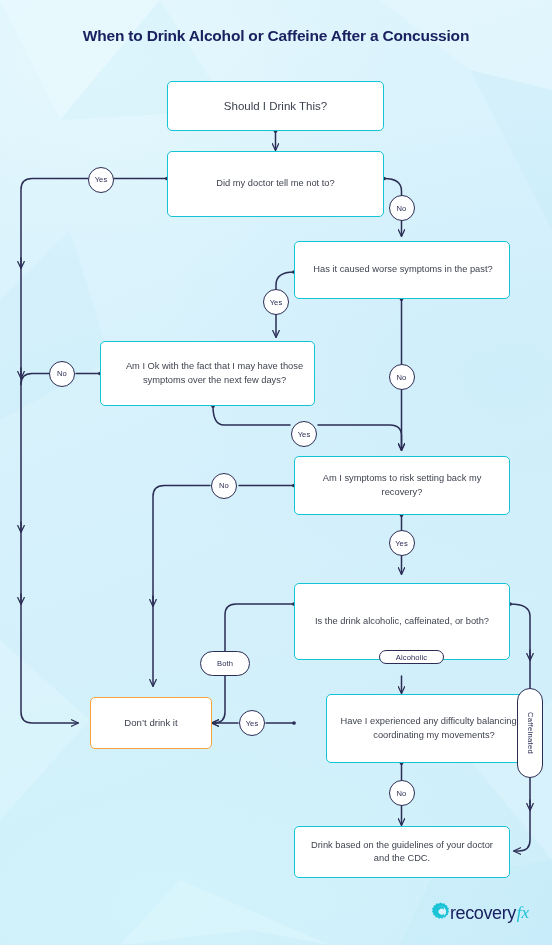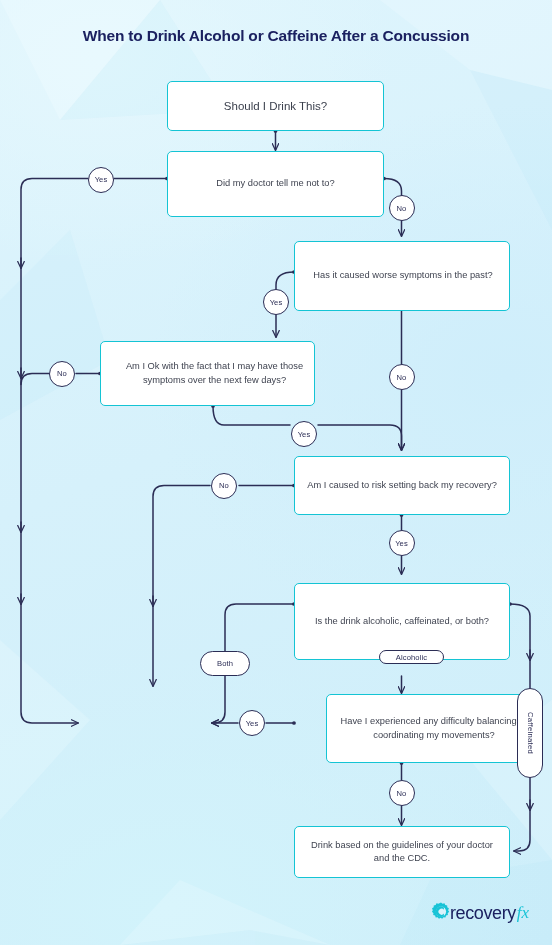--- a/index.html
+++ b/index.html
@@ -201,40 +201,43 @@
   </svg>
 
   <div class="node start" style="left:167px; top:81px; width:217px; height:50px;">
     <span>Should I Drink This?</span>
   </div>
 
   <div class="node" style="left:167px; top:151px; width:217px; height:66px;">
     <span>Did my doctor tell me not to?</span>
   </div>
 
-  <div class="node" style="left:294px; top:241px; width:216px; height:70px;padding-left:12px;">
+  <div class="node" style="left:294px; top:241px; width:216px; height:58px;padding-left:12px;">
     <span>Has it caused worse symptoms in the past?</span>
   </div>
 
   <div class="node" style="left:100px; top:341px; width:215px; height:65px;padding-left:24px;">
     <span>Am I Ok with the fact that I may have those symptoms over the next few days?</span>
   </div>
 
   <div class="node" style="left:294px; top:456px; width:216px; height:59px;">
-    <span>Am I caused to risk setting back my recovery?</span>
+    <span>Am I symptoms to risk setting back my recovery?</span>
   </div>
 
   <div class="node" style="left:294px; top:583px; width:216px; height:77px;align-items:center;">
     <span>Is the drink alcoholic, caffeinated, or both?</span>
   </div>
 
   <div class="node" style="left:294px; top:694px; width:216px; height:69px;margin-left:32px;">
     <span>Have I experienced any difficulty balancing or coordinating my movements?</span>
   </div>
 
+  <div class="node stop" style="left:90px; top:697px; width:122px; height:52px;">
+    <span>Don’t drink it</span>
+  </div>
 
   <div class="node" style="left:294px; top:826px; width:216px; height:52px;">
     <span>Drink based on the guidelines of your doctor and the CDC.</span>
   </div>
 
   <div class="pill round" style="left:88px; top:166.5px; width:26px; height:26px;">
     <span>Yes</span>
   </div>
 
   <div class="pill round" style="left:388.5px; top:195px; width:26px; height:26px;">

